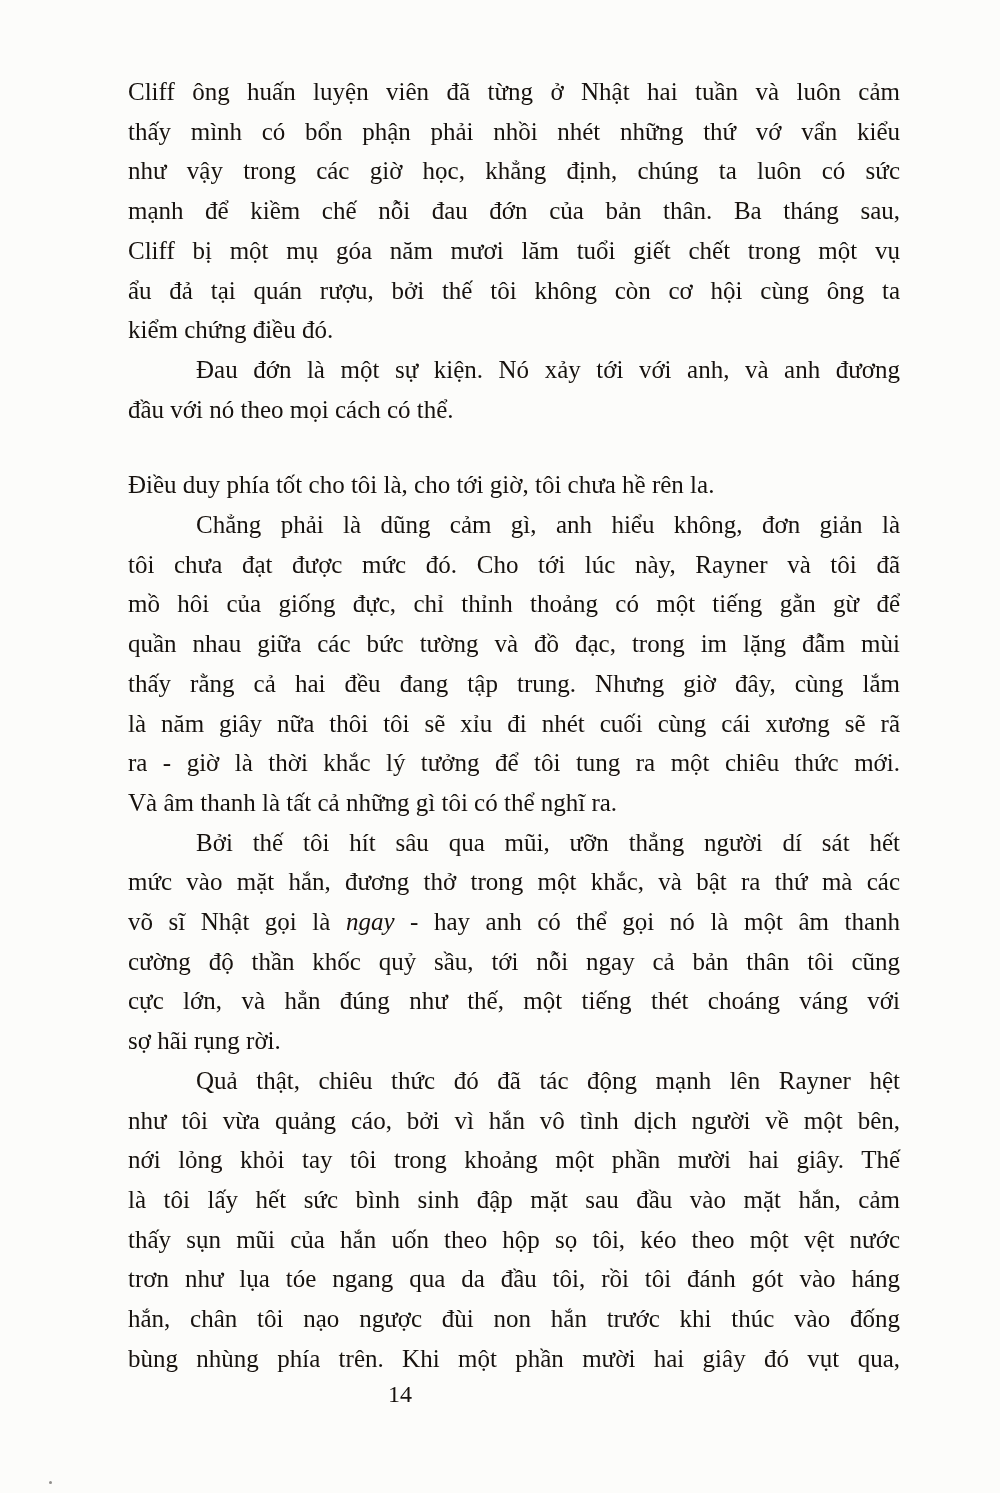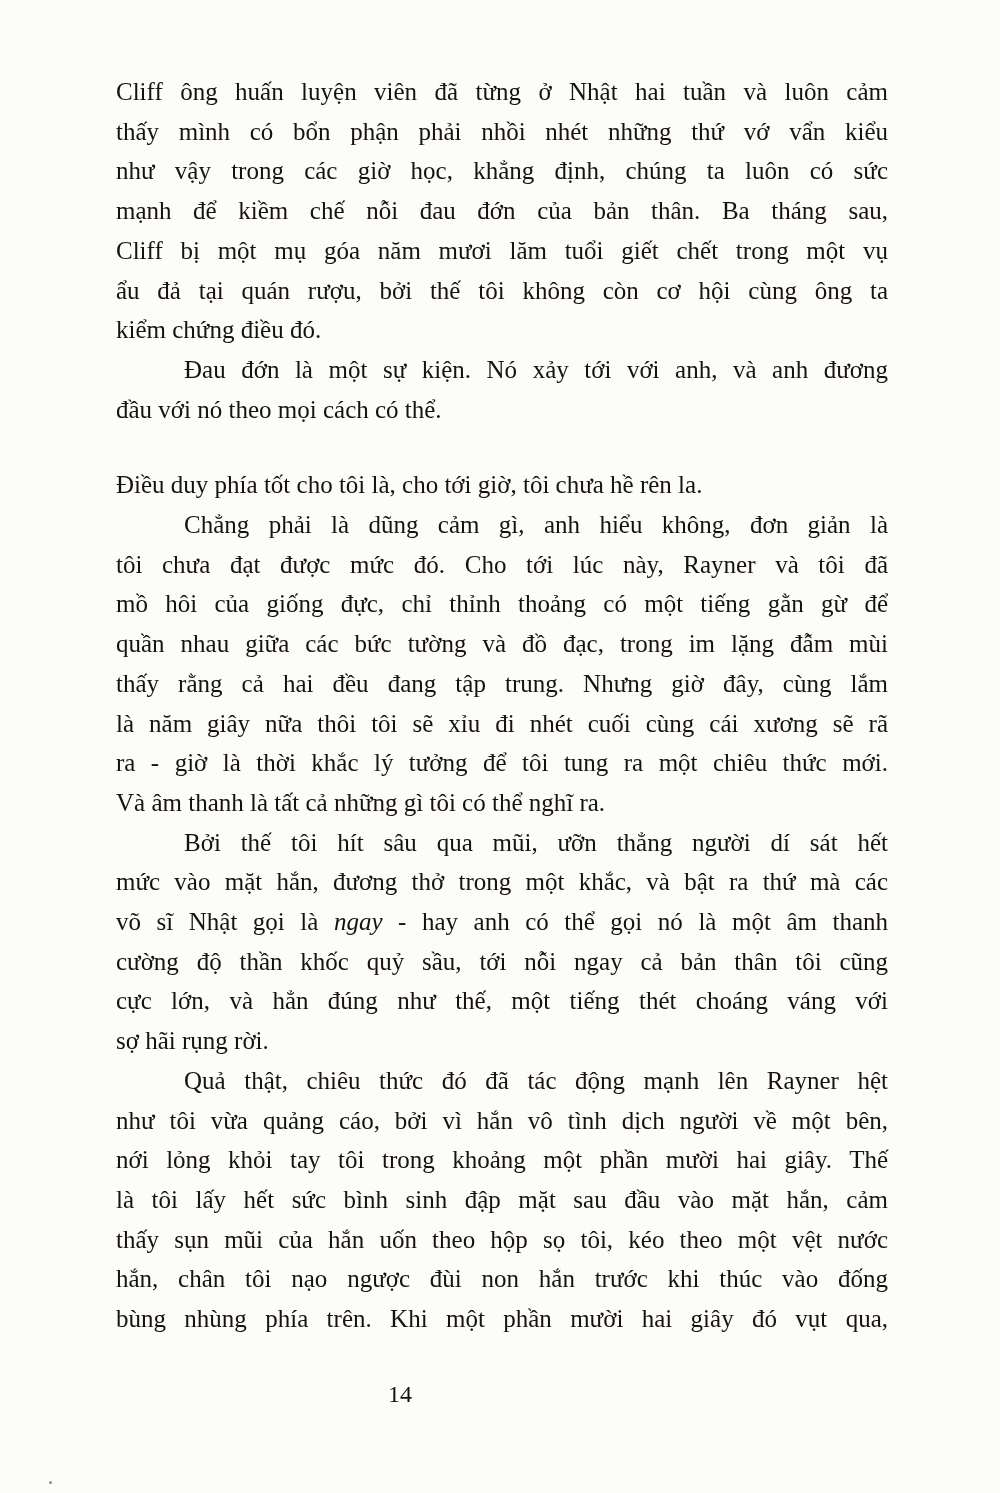--- a/index.html
+++ b/index.html
@@ -10,21 +10,21 @@
     width: 1000px;
     height: 1493px;
     position: relative;
     background: #fcfcfa;
     color: #17120e;
     font-family: "Liberation Serif", "DejaVu Serif", serif;
     overflow: hidden;
   }
   .text-block {
     position: absolute;
-    left: 116px;
+    left: 128px;
     top: 72px;
     width: 772px;
     font-size: 25px;
     line-height: 39.7px;
   }
   .para {
     margin: 0;
     padding: 0;
   }
   .para .line {
@@ -105,20 +105,21 @@
     <div class="line">cực lớn, và hẳn đúng như thế, một tiếng thét choáng váng với</div>
     <div class="line end">sợ hãi rụng rời.</div>
   </div>
 
   <div class="para indent">
     <div class="line">Quả thật, chiêu thức đó đã tác động mạnh lên Rayner hệt</div>
     <div class="line">như tôi vừa quảng cáo, bởi vì hắn vô tình dịch người về một bên,</div>
     <div class="line">nới lỏng khỏi tay tôi trong khoảng một phần mười hai giây. Thế</div>
     <div class="line">là tôi lấy hết sức bình sinh đập mặt sau đầu vào mặt hắn, cảm</div>
     <div class="line">thấy sụn mũi của hắn uốn theo hộp sọ tôi, kéo theo một vệt nước</div>
+    <div class="line">trơn như lụa tóe ngang qua da đầu tôi, rồi tôi đánh gót vào háng</div>
     <div class="line">hắn, chân tôi nạo ngược đùi non hắn trước khi thúc vào đống</div>
     <div class="line">bùng nhùng phía trên. Khi một phần mười hai giây đó vụt qua,</div>
   </div>
 
 </div>
 
 <div class="page-number">14</div>
 
 <div class="speck"></div>
 

